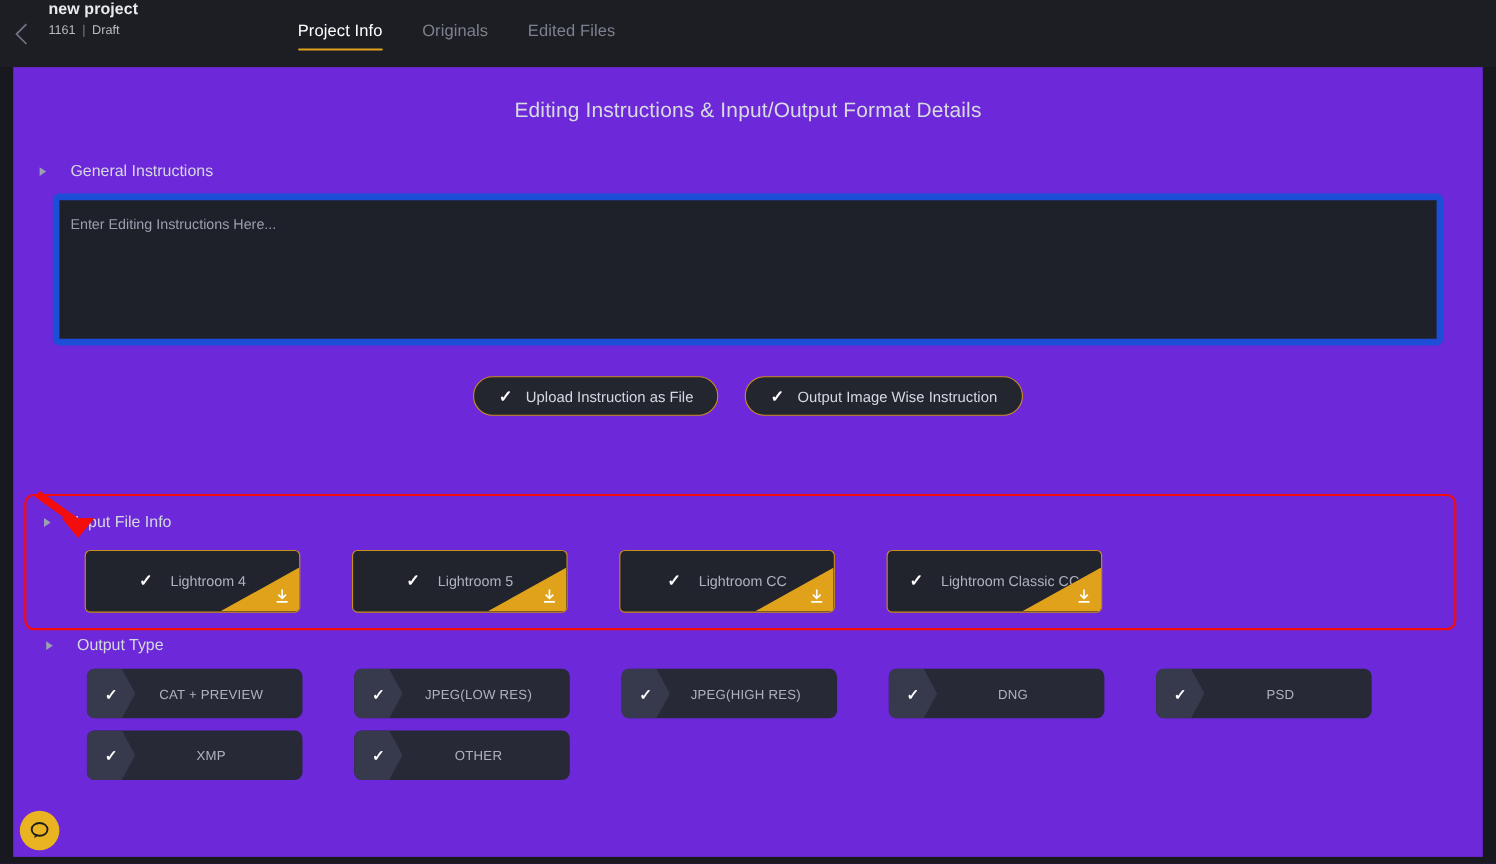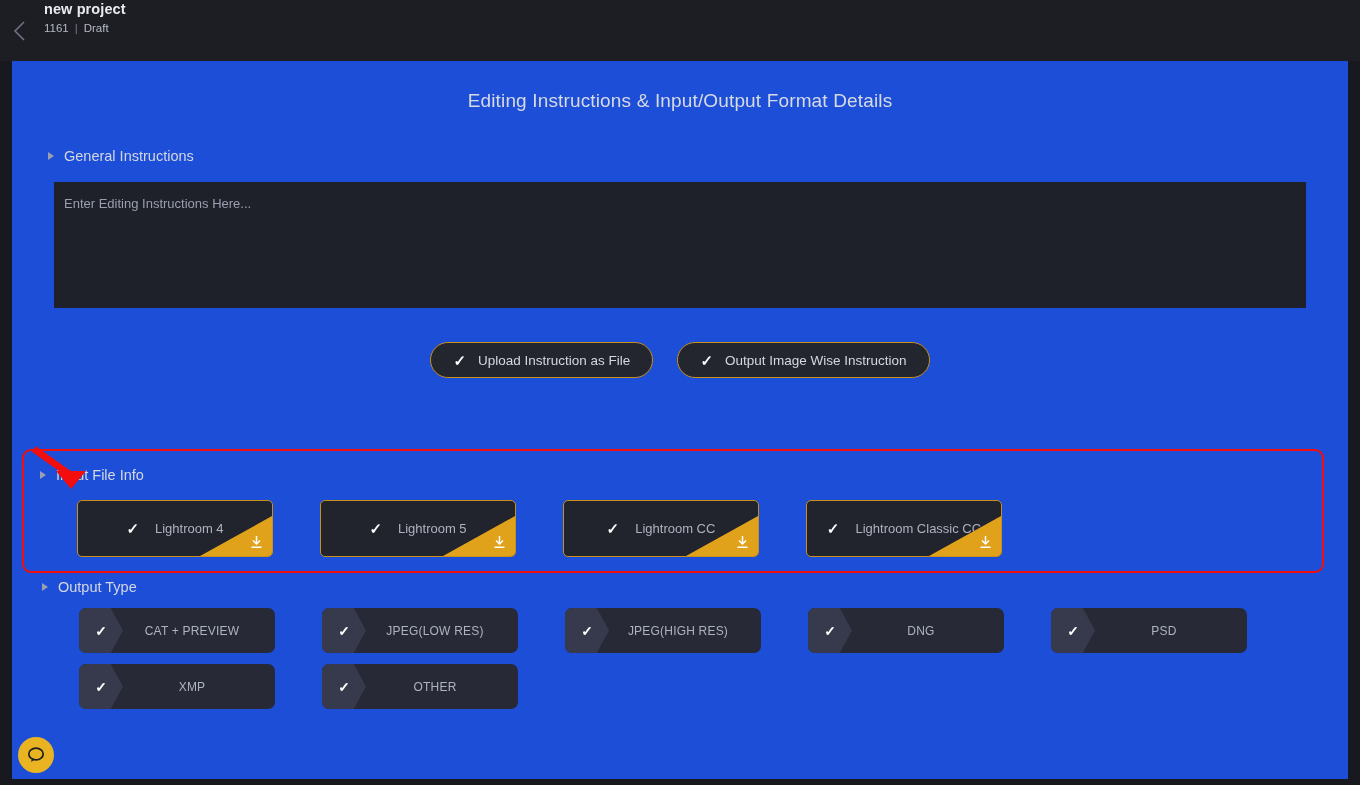--- a/index.html
+++ b/index.html
@@ -57,35 +57,35 @@
   
   .frame {
     position: absolute; top: 61px; left: 0;
     width: 1360px; height: 724px;
     background: #18191f;
     padding: 0 12px 6px 12px;
   }
   .content {
     position: relative;
     width: 1336px; height: 718px;
-    background: #1d4ed8;
+    background: #6d28d9;
     overflow: hidden;
   }
 
   .page-title {
     text-align: center; color: #d7dae3;
     font-size: 19px; font-weight: 400;
     margin-top: 29px; letter-spacing: .15px;
   }
 
   
   .sec-head {
-    display: flex; align-items: center; gap: 10px;
+    display: flex; align-items: center; gap: 22px;
     color: #d4d7e0; font-size: 14.5px;
-    margin: 0 0 0 36px;
+    margin: 0 0 0 24px;
   }
   .caret {
     width: 0; height: 0;
     border-left: 6px solid #9aa0b0;
     border-top: 4.5px solid transparent;
     border-bottom: 4.5px solid transparent;
     display: inline-block;
   }
 
   .instr-box {
@@ -220,20 +220,25 @@
       </span>
     </div>
     <div class="proj-block">
       <div class="proj-title">new project</div>
       <div class="proj-meta">
         <span>1161</span>
         <span class="proj-sep">|</span>
         <span>Draft</span>
       </div>
     </div>
+    <div class="tabs">
+      <div class="tab active">Project Info</div>
+      <div class="tab">Originals</div>
+      <div class="tab">Edited Files</div>
+    </div>
   </div>
 
   <div class="frame">
     <div class="content">
 
       <div class="page-title">Editing Instructions &amp; Input/Output Format Details</div>
 
       <div class="sec-head" style="margin-top:36px;">
         <span class="caret"></span>
         <span>General Instructions</span>

